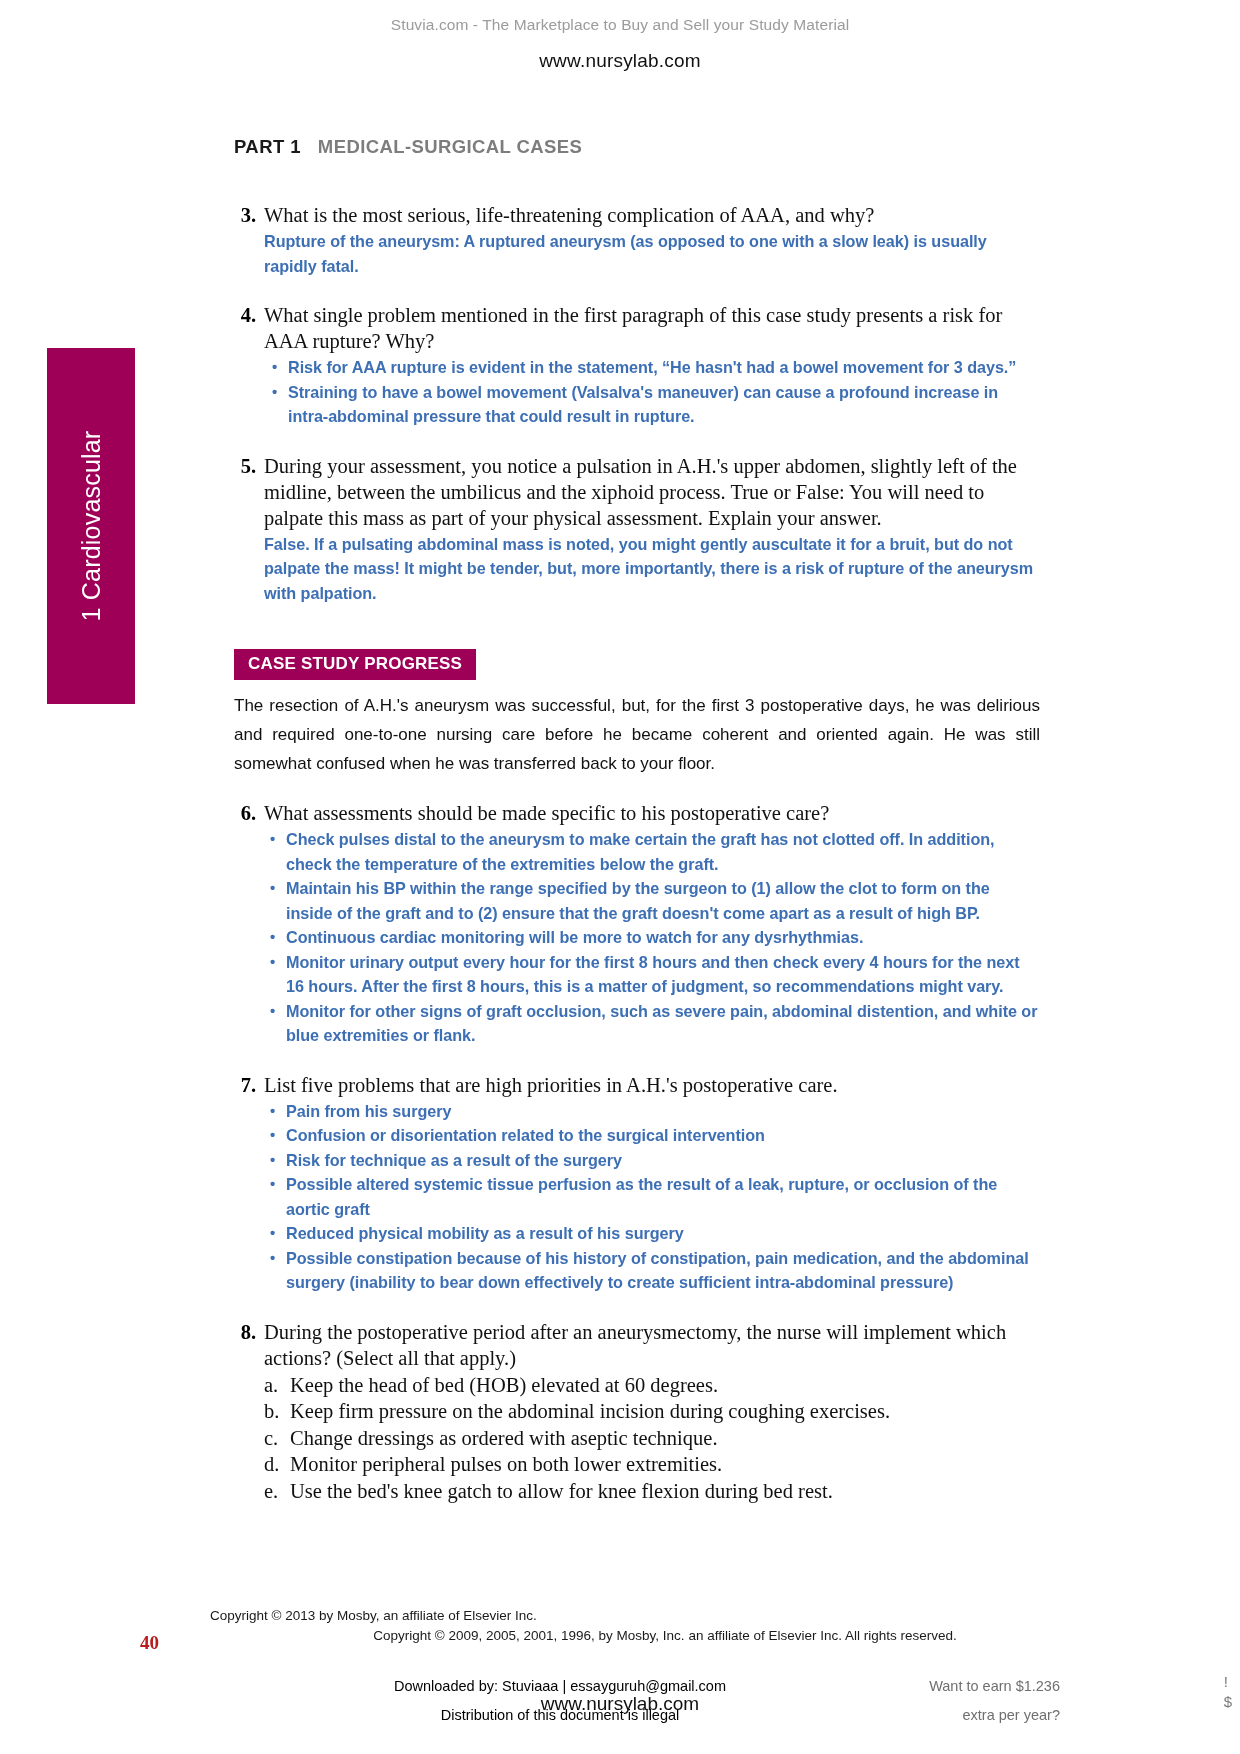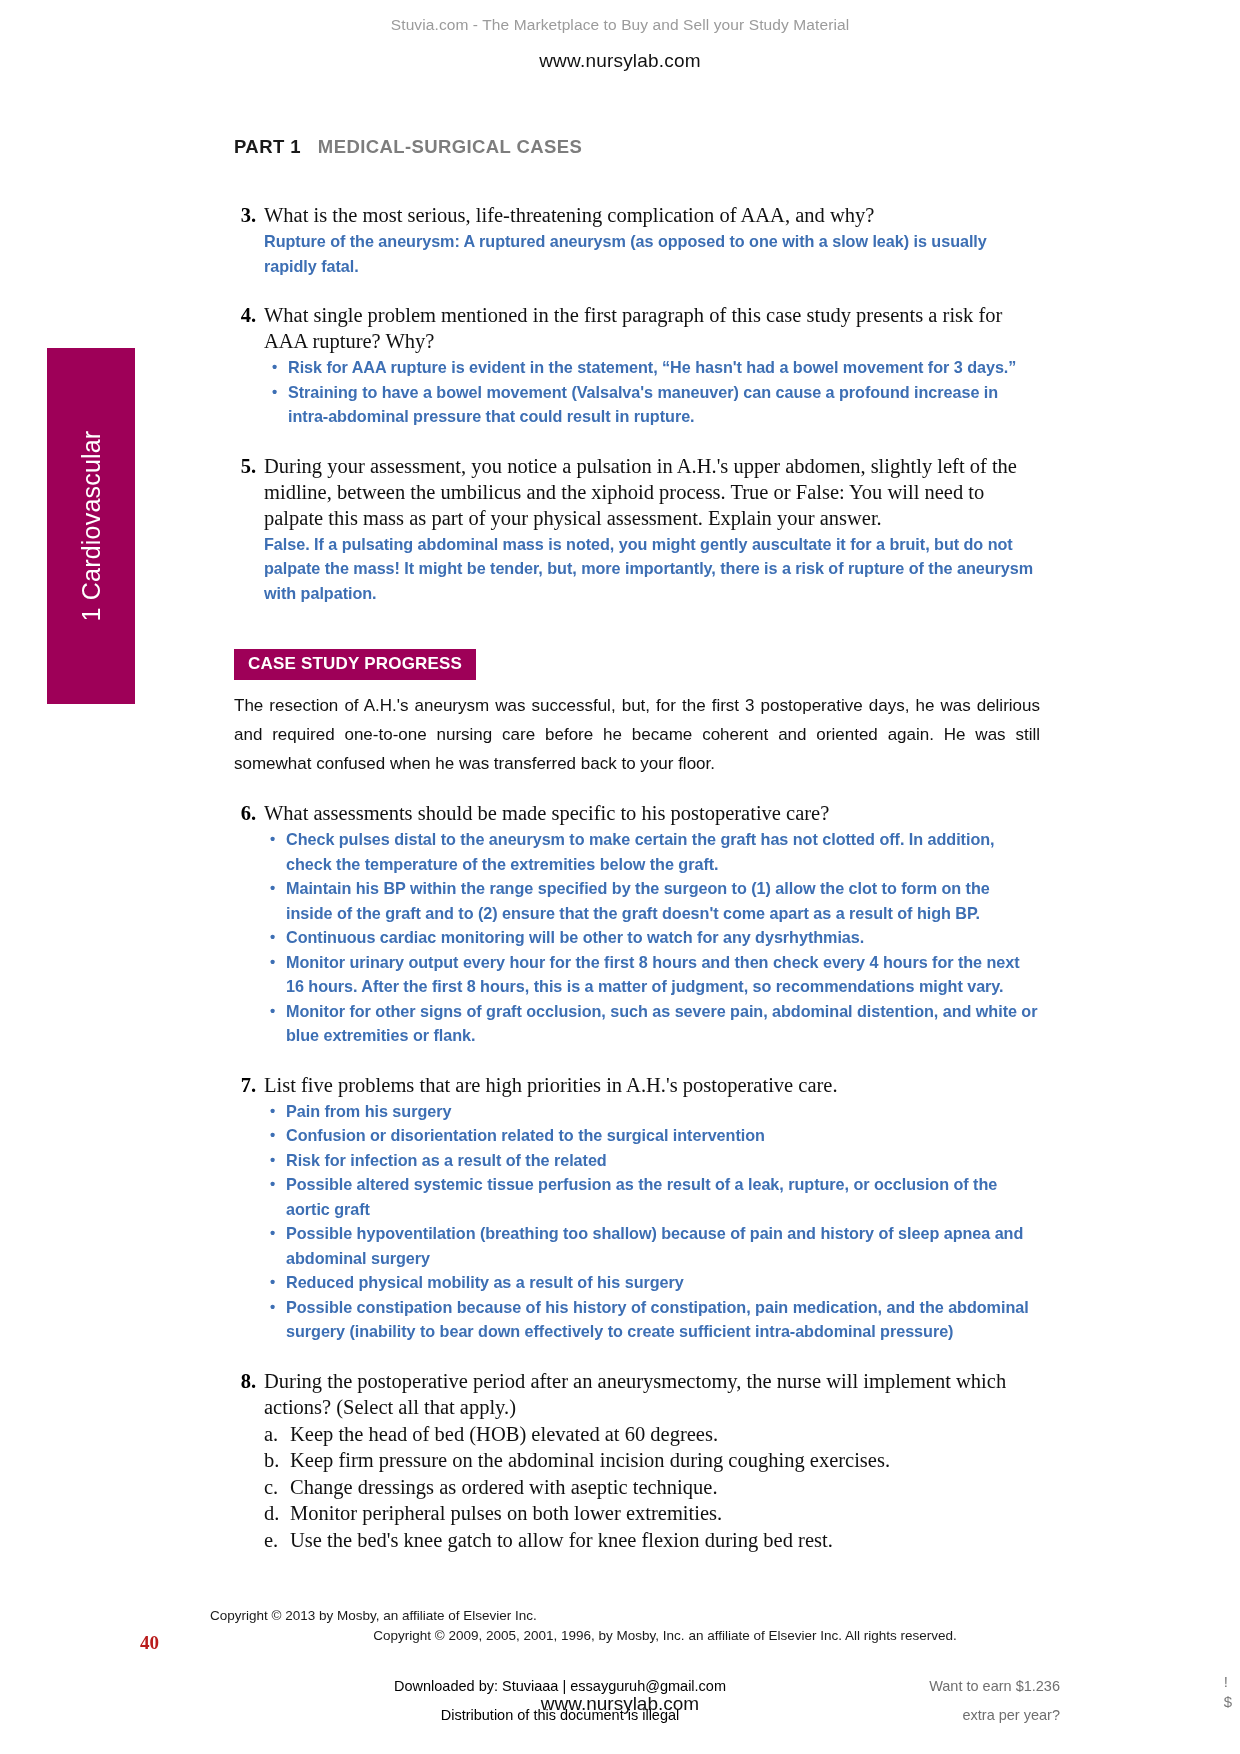--- a/index.html
+++ b/index.html
@@ -268,39 +268,38 @@
 
   <div class="gap-q-sm"></div>
 
   <div class="qblock">
     <div class="qnum">6.</div>
     <div class="qbody">
       <div class="qtext">What assessments should be made specific to his postoperative care?</div>
       <ul class="ansbul">
         <li>Check pulses distal to the aneurysm to make certain the graft has not clotted off. In addition, check the temperature of the extremities below the graft.</li>
         <li>Maintain his BP within the range specified by the surgeon to (1) allow the clot to form on the inside of the graft and to (2) ensure that the graft doesn't come apart as a result of high BP.</li>
-        <li>Continuous cardiac monitoring will be other to watch for any dysrhythmias.</li>
+        <li>Continuous cardiac monitoring will be more to watch for any dysrhythmias.</li>
         <li>Monitor urinary output every hour for the first 8 hours and then check every 4 hours for the next 16 hours. After the first 8 hours, this is a matter of judgment, so recommendations might vary.</li>
         <li>Monitor for other signs of graft occlusion, such as severe pain, abdominal distention, and white or blue extremities or flank.</li>
       </ul>
     </div>
   </div>
 
   <div class="gap-q"></div>
 
   <div class="qblock">
     <div class="qnum">7.</div>
     <div class="qbody">
       <div class="qtext">List five problems that are high priorities in A.H.'s postoperative care.</div>
       <ul class="ansbul">
         <li>Pain from his surgery</li>
         <li>Confusion or disorientation related to the surgical intervention</li>
-        <li>Risk for infection as a result of the related</li>
+        <li>Risk for technique as a result of the surgery</li>
         <li>Possible altered systemic tissue perfusion as the result of a leak, rupture, or occlusion of the aortic graft</li>
-        <li>Possible hypoventilation (breathing too shallow) because of pain and history of sleep apnea and abdominal surgery</li>
         <li>Reduced physical mobility as a result of his surgery</li>
         <li>Possible constipation because of his history of constipation, pain medication, and the abdominal surgery (inability to bear down effectively to create sufficient intra-abdominal pressure)</li>
       </ul>
     </div>
   </div>
 
   <div class="gap-q"></div>
 
   <div class="qblock">
     <div class="qnum">8.</div>

